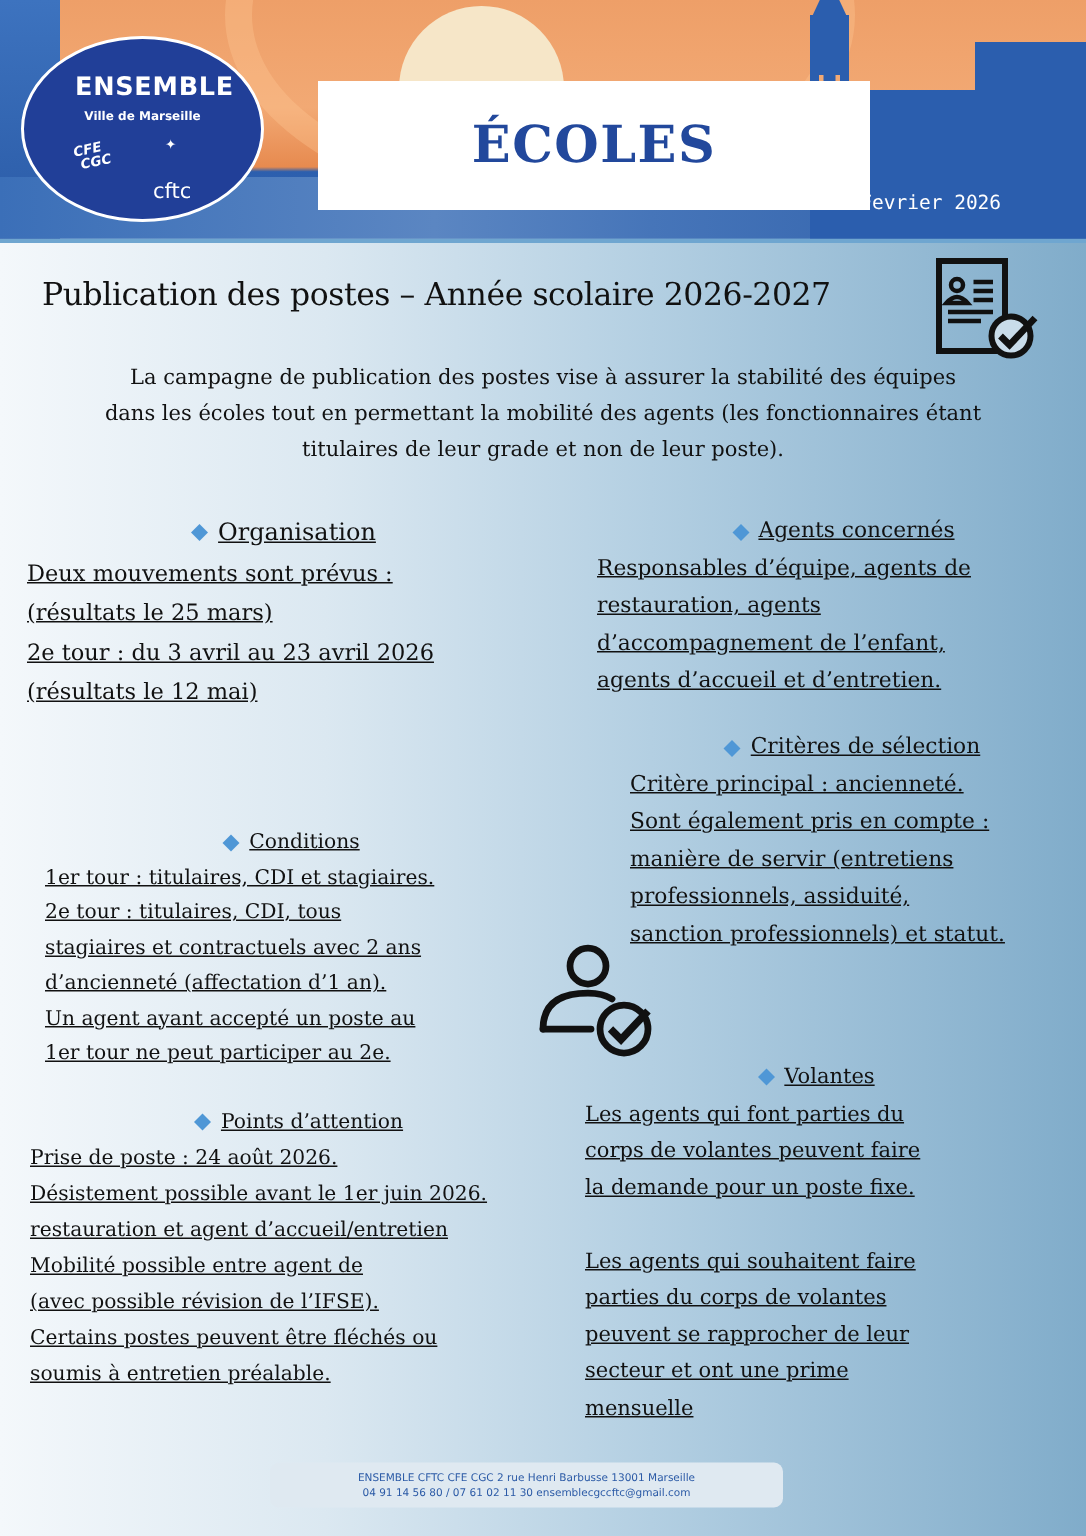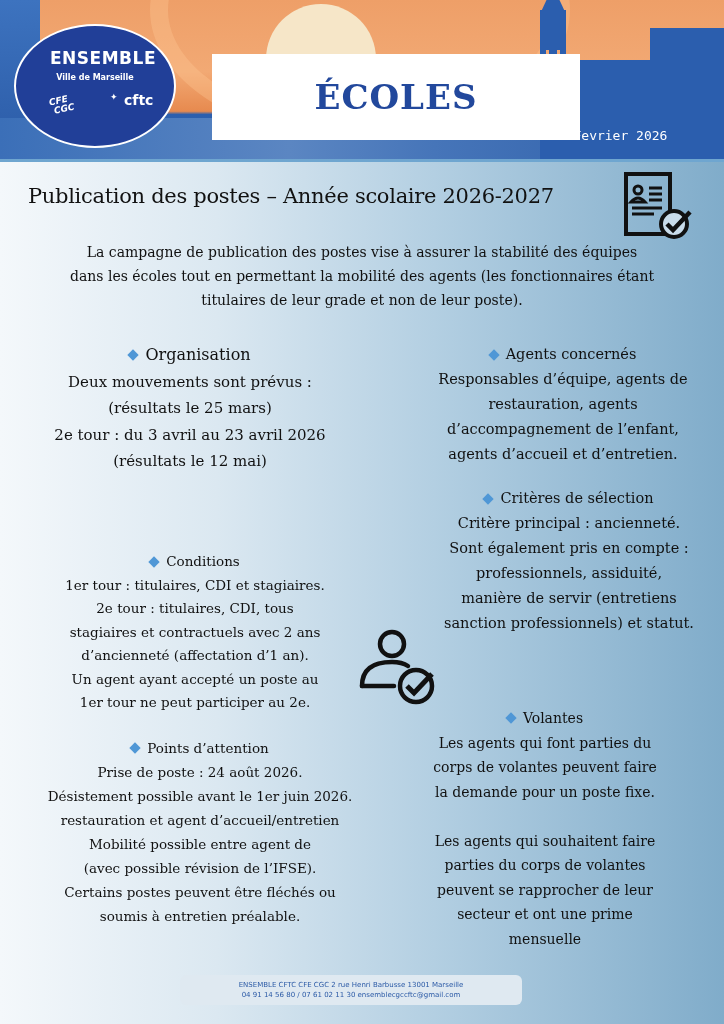--- a/index.html
+++ b/index.html
@@ -70,22 +70,22 @@
   .logo-sub {
     position: absolute; left: 0; right: 0; top: 47px;
     font-size: 8px; font-weight: bold;
   }
   .logo-cfe {
     position: absolute; left: 34px; top: 70px;
     font-size: 9px; font-weight: bold; font-style: italic; line-height: 9px;
     transform: rotate(-12deg); text-align: left;
   }
   .logo-cftc {
-    position: absolute; left: 86px; top: 66px;
-    font-size: 14px; font-weight: bold; margin-left: 22px;
+    position: absolute; left: 86px; top: 94px;
+    font-size: 14px; font-weight: normal;
   }
   .logo-bird {
     position: absolute; left: 94px; top: 66px; font-size: 9px;
   }
 
   .title-box {
     position: absolute; left: 212px; top: 54px; width: 368px; height: 86px;
     background: #ffffff;
     display: flex; align-items: center; justify-content: center;
   }
@@ -109,22 +109,22 @@
   .doc-icon {
     position: absolute; left: 620px; top: 170px; width: 76px; height: 72px;
   }
   .intro {
     position: absolute; left: 40px; top: 240px; width: 644px;
     text-align: center; font-size: 14px; line-height: 24px;
   }
 
   
   .section {
-    position: absolute; text-align: center;
-    font-size: 14px; line-height: 24px;
+    position: absolute; 
+    font-size: 14px; line-height: 24px; text-decoration: underline;
   }
   .section .sec-head {
     display: flex; justify-content: center; align-items: center; gap: 8px;
   }
   .diamond {
     display: inline-block; width: 8px; height: 8px;
     background: #4f97d6; transform: rotate(45deg);
   }
   .section p { white-space: nowrap; }
   .org { left: 18px; top: 342px; width: 344px; font-size: 15px; line-height: 26.5px; }
@@ -228,22 +228,22 @@
   <p>agents d’accueil et d’entretien.</p>
 </div>
 
 <div class="section crit">
   <div class="sec-head">
     <span class="diamond"></span>
     <span>Critères de sélection</span>
   </div>
   <p>Critère principal : ancienneté.</p>
   <p>Sont également pris en compte :</p>
+  <p>manière de servir (entretiens</p>
   <p>professionnels, assiduité,</p>
-  <p>manière de servir (entretiens</p>
   <p>sanction professionnels) et statut.</p>
 </div>
 
 <div class="section cond">
   <div class="sec-head">
     <span class="diamond"></span>
     <span>Conditions</span>
   </div>
   <p>1er tour : titulaires, CDI et stagiaires.</p>
   <p>2e tour : titulaires, CDI, tous</p>

